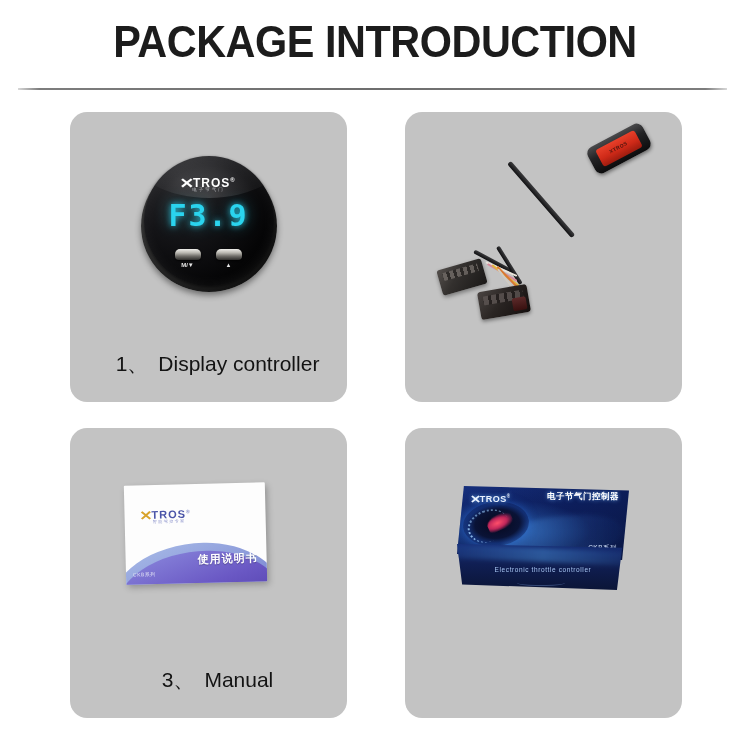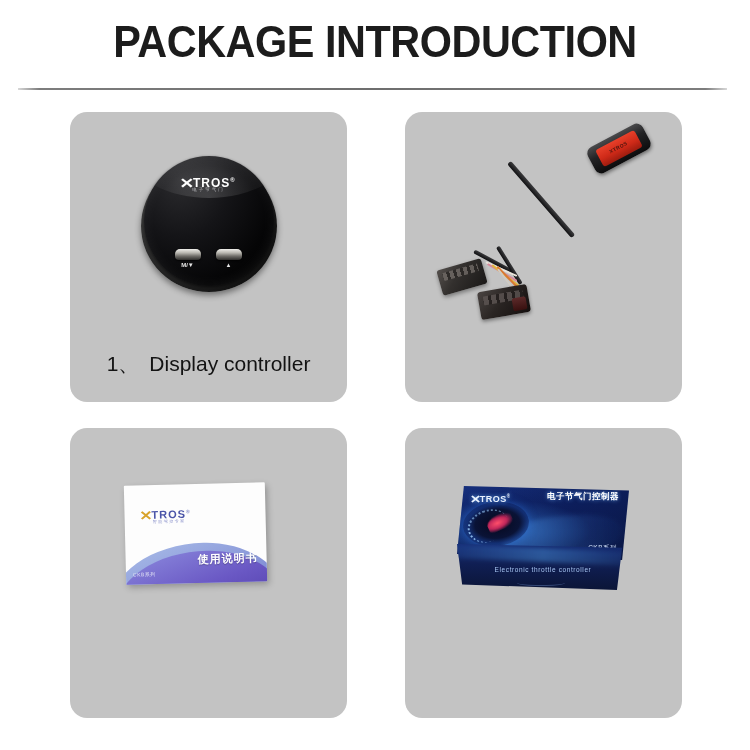--- a/index.html
+++ b/index.html
@@ -77,20 +77,21 @@
   .panel-caption {
     position: absolute;
     left: 0;
     bottom: 24px;
     width: 277px;
     text-align: center;
     font-size: 21px;
     color: #131313;
     font-family: "Liberation Sans", sans-serif;
     white-space: nowrap;
+    padding-left: 9px;
   }
   .panel-caption .cap-num { margin-right: 2px; }
   .panel-caption .cap-text { margin-left: 8px; }
 
   
   .ctrl-wrap {
     position: absolute;
     left: 50%;
     top: 112px;
     transform: translate(-50%, -50%);
@@ -504,20 +505,21 @@
   <div class="panel col-left row-top">
     <div class="panel-stage">
       <div class="ctrl-wrap">
         <div class="ctrl-rim"></div>
         <div class="ctrl-face">
           <div class="ctrl-gloss"></div>
           <div class="ctrl-brand">
             <span class="star">✕</span><span>TROS</span><span class="reg">®</span>
           </div>
           <div class="ctrl-brand-sub">电子节气门</div>
+          <div class="ctrl-readout">F3.9</div>
           <div class="ctrl-btn left"></div>
           <div class="ctrl-btn right"></div>
           <div class="ctrl-btn-label left">M/▼</div>
           <div class="ctrl-btn-label right">▲</div>
         </div>
       </div>
     </div>
     <div class="panel-caption">
       <span class="cap-num">1、</span><span class="cap-text">Display controller</span>
     </div>
@@ -554,20 +556,23 @@
         <div class="wave-back"></div>
         <div class="wave-front"></div>
         <div class="m-logo">
           <span class="star">✕</span><span>TROS</span><span class="reg">®</span>
         </div>
         <div class="m-logo-sub">智能驾控专家</div>
         <div class="m-title">使用说明书</div>
         <div class="m-series">CKB系列</div>
       </div>
     </div>
+    <div class="panel-caption">
+      <span class="cap-num">3、</span><span class="cap-text">Manual</span>
+    </div>
   </div>
 
   <div class="panel col-right row-bottom">
     <div class="panel-stage">
       <div class="box3d">
         <div class="box-top">
           <div class="box-glow"></div>
           <div class="box-dial">
             <div class="box-dial-ticks"></div>
           </div>

